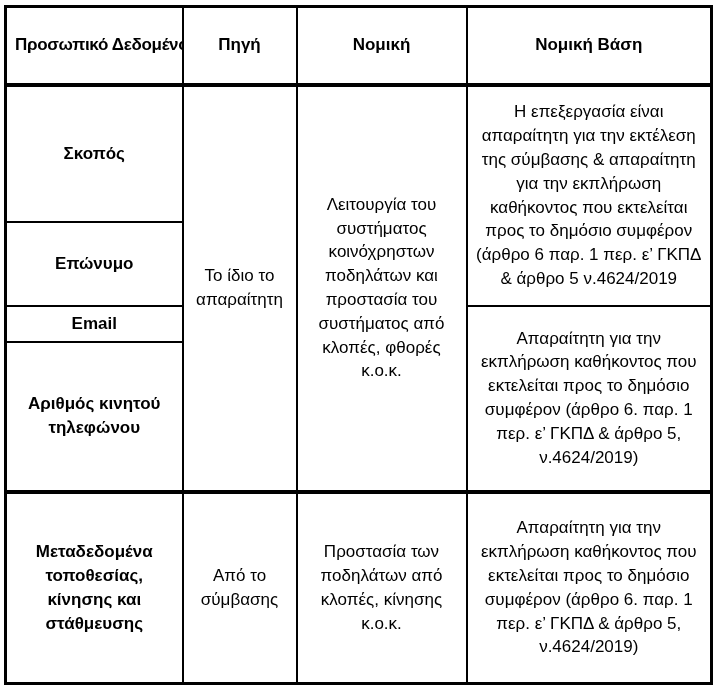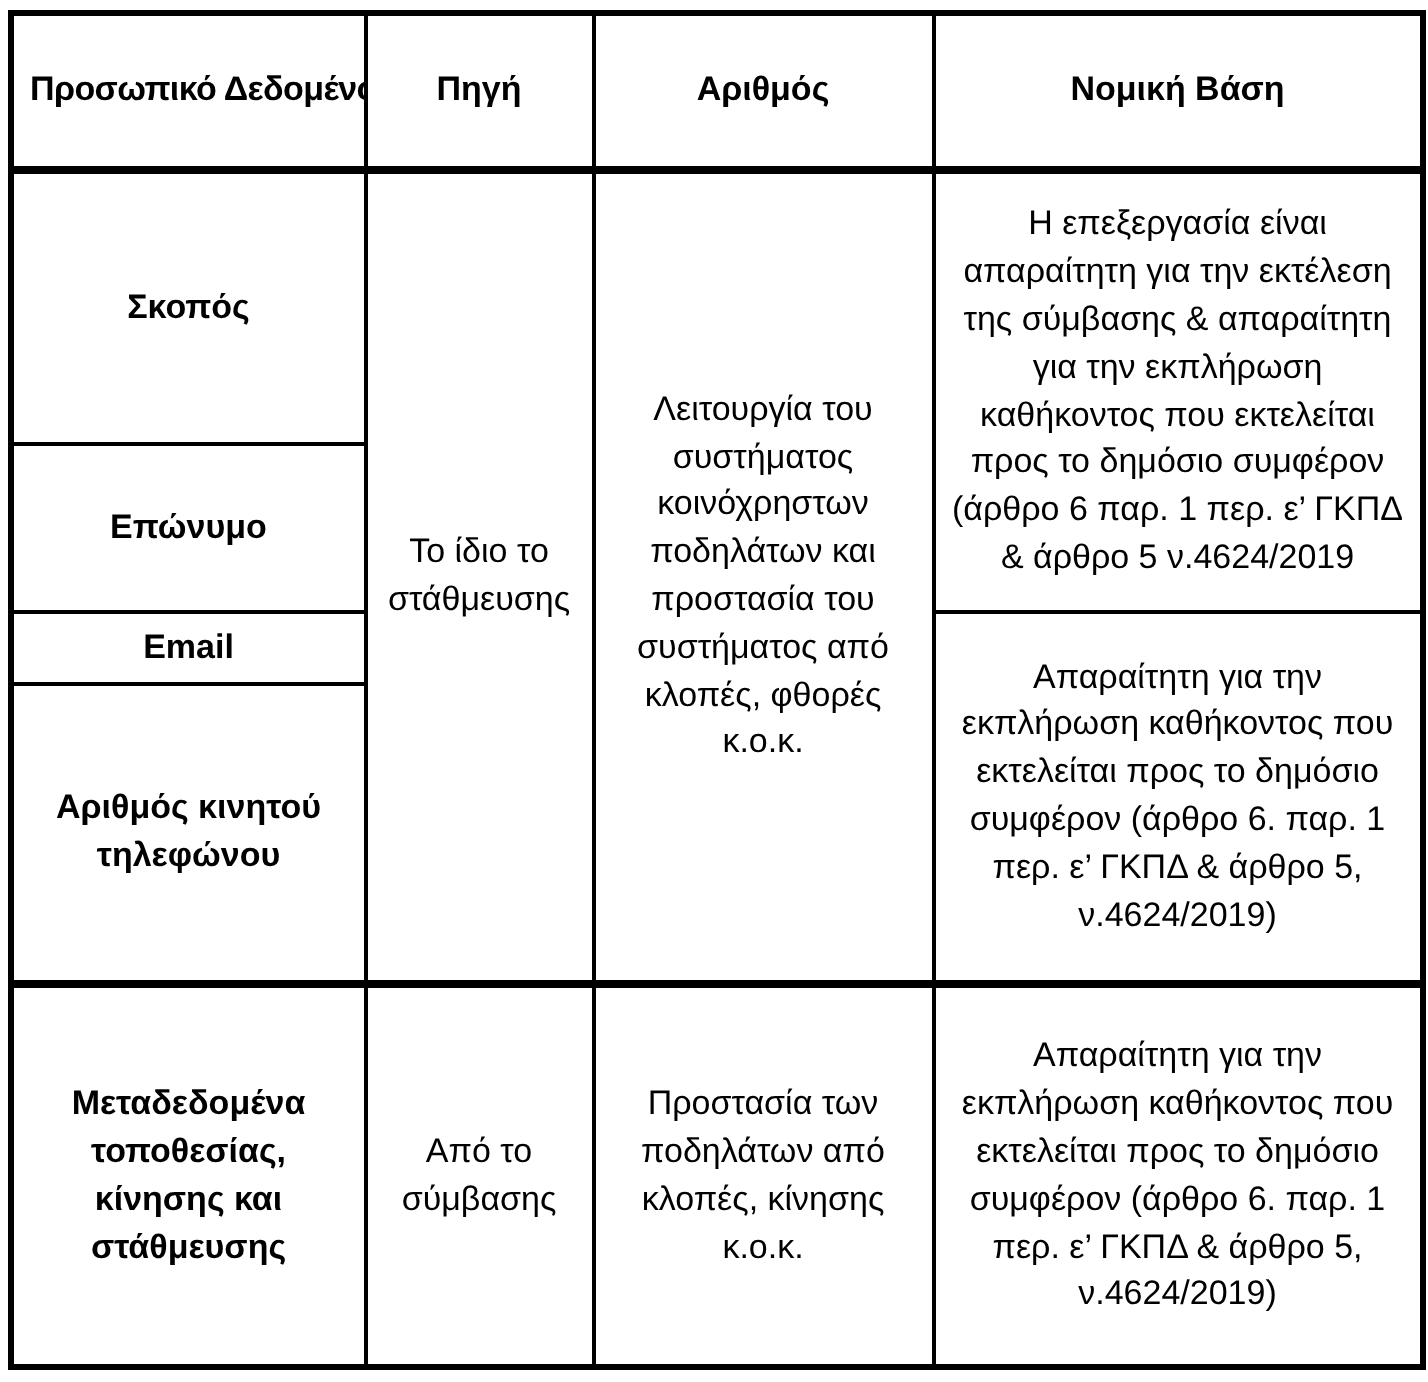--- a/index.html
+++ b/index.html
@@ -76,27 +76,27 @@
     <colgroup>
       <col class="c1">
         <col class="c2">
         <col class="c3">
         <col class="c4">
     </colgroup>
     <tbody>
       <tr class="header-row">
         <th class="col-personal">Προσωπικό Δεδομένο</th>
         <th>Πηγή</th>
-        <th>Αριθμός</th>
+        <th>Νομική</th>
         <th>Νομική Βάση</th>
       </tr>
 
       <tr class="row-name">
         <td class="bold">Σκοπός</td>
-        <td class="cell-source-subject" rowspan="4">Το ίδιο το στάθμευσης</td>
+        <td class="cell-source-subject" rowspan="4">Το ίδιο το απαραίτητη</td>
         <td class="cell-purpose-system" rowspan="4">Λειτουργία του συστήματος κοινόχρηστων ποδηλάτων και προστασία του συστήματος από κλοπές, φθορές κ.ο.κ.</td>
         <td class="cell-legal-contract" rowspan="2">Η επεξεργασία είναι απαραίτητη για την εκτέλεση της σύμβασης &amp; απαραίτητη για την εκπλήρωση καθήκοντος που εκτελείται προς το δημόσιο συμφέρον (άρθρο 6 παρ. 1 περ. ε’ ΓΚΠΔ &amp; άρθρο 5 ν.4624/2019</td>
       </tr>
 
       <tr class="row-surname">
         <td class="bold">Επώνυμο</td>
       </tr>
 
       <tr class="row-email">
         <td class="bold">Email</td>

